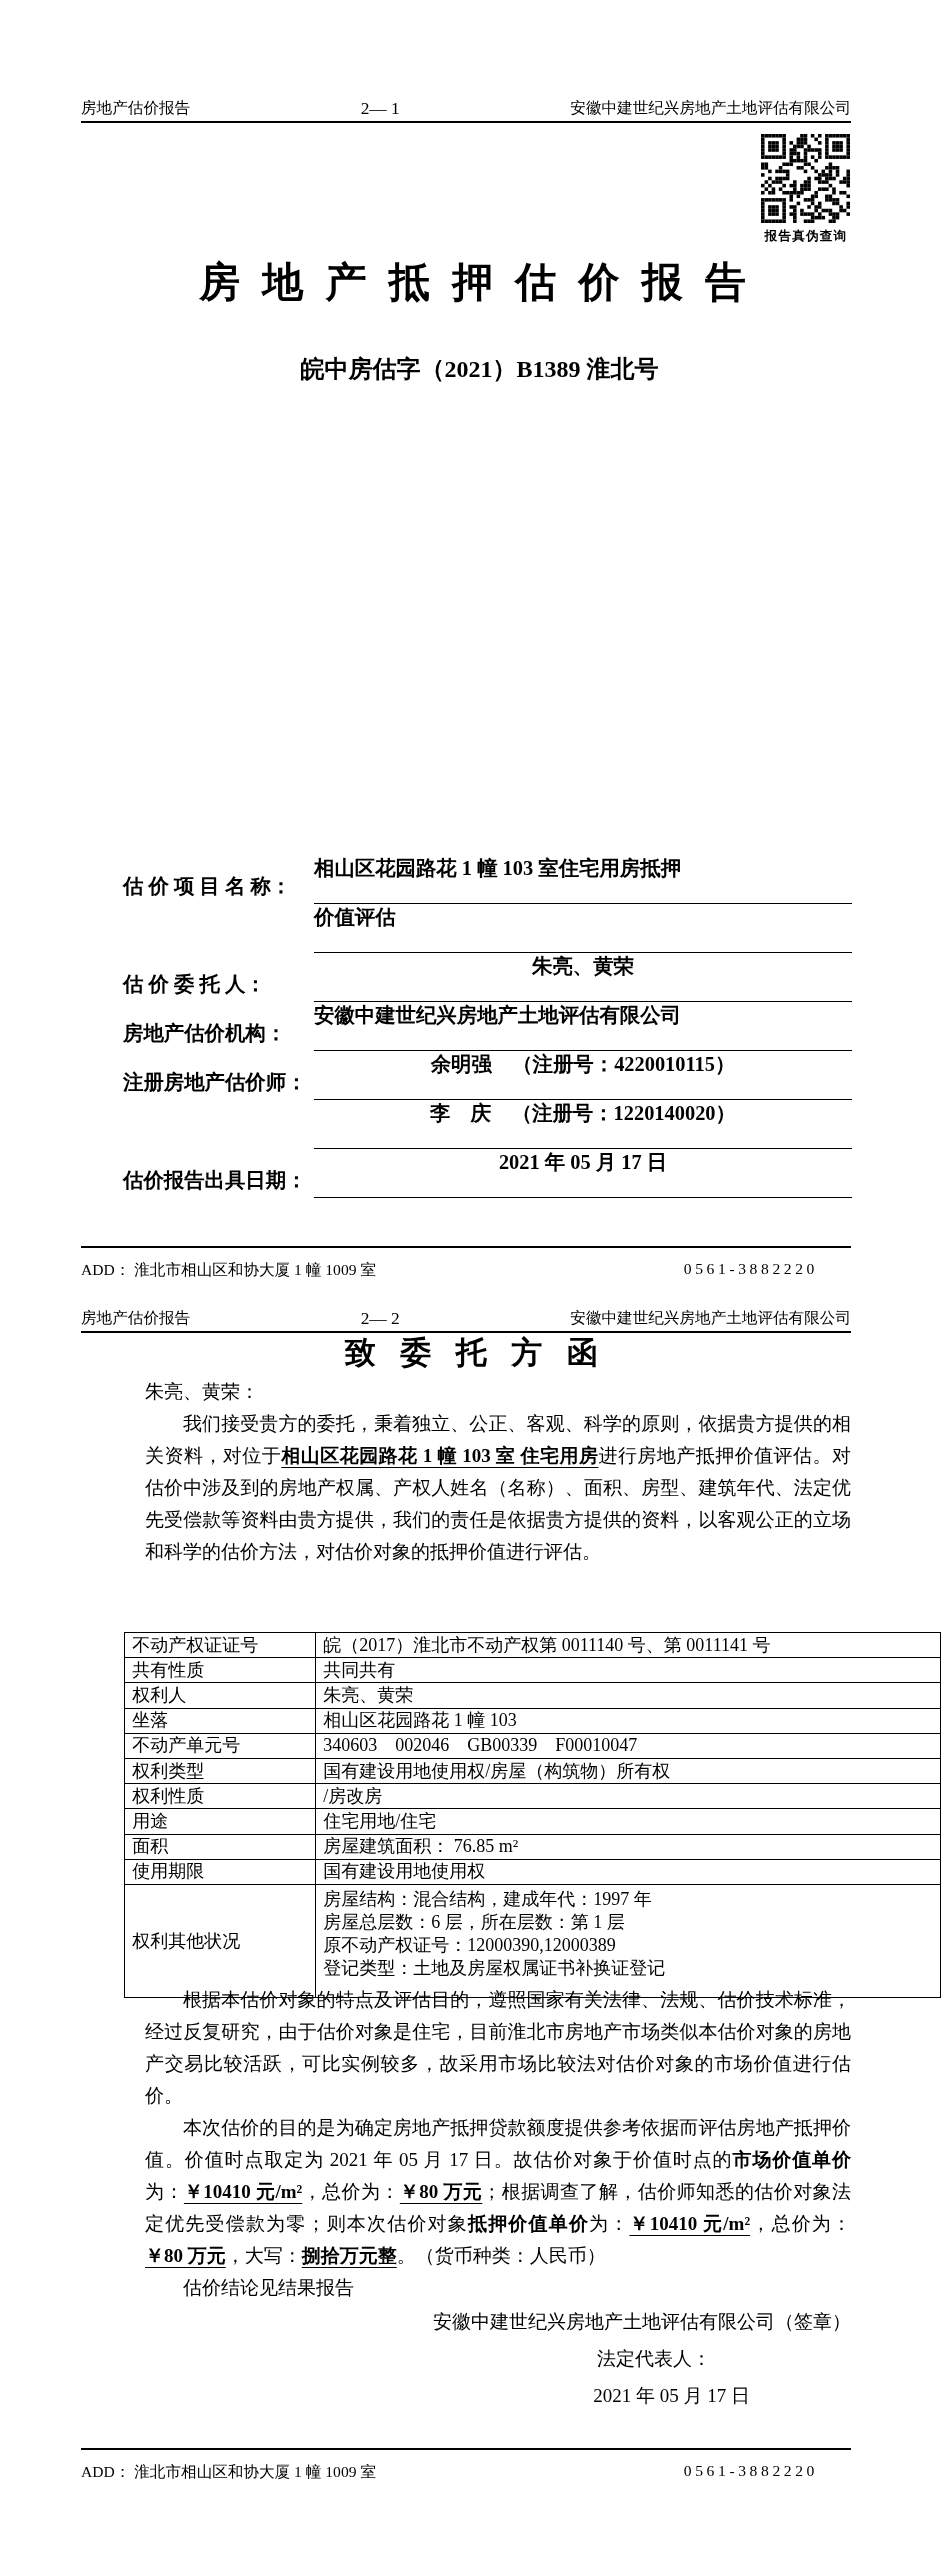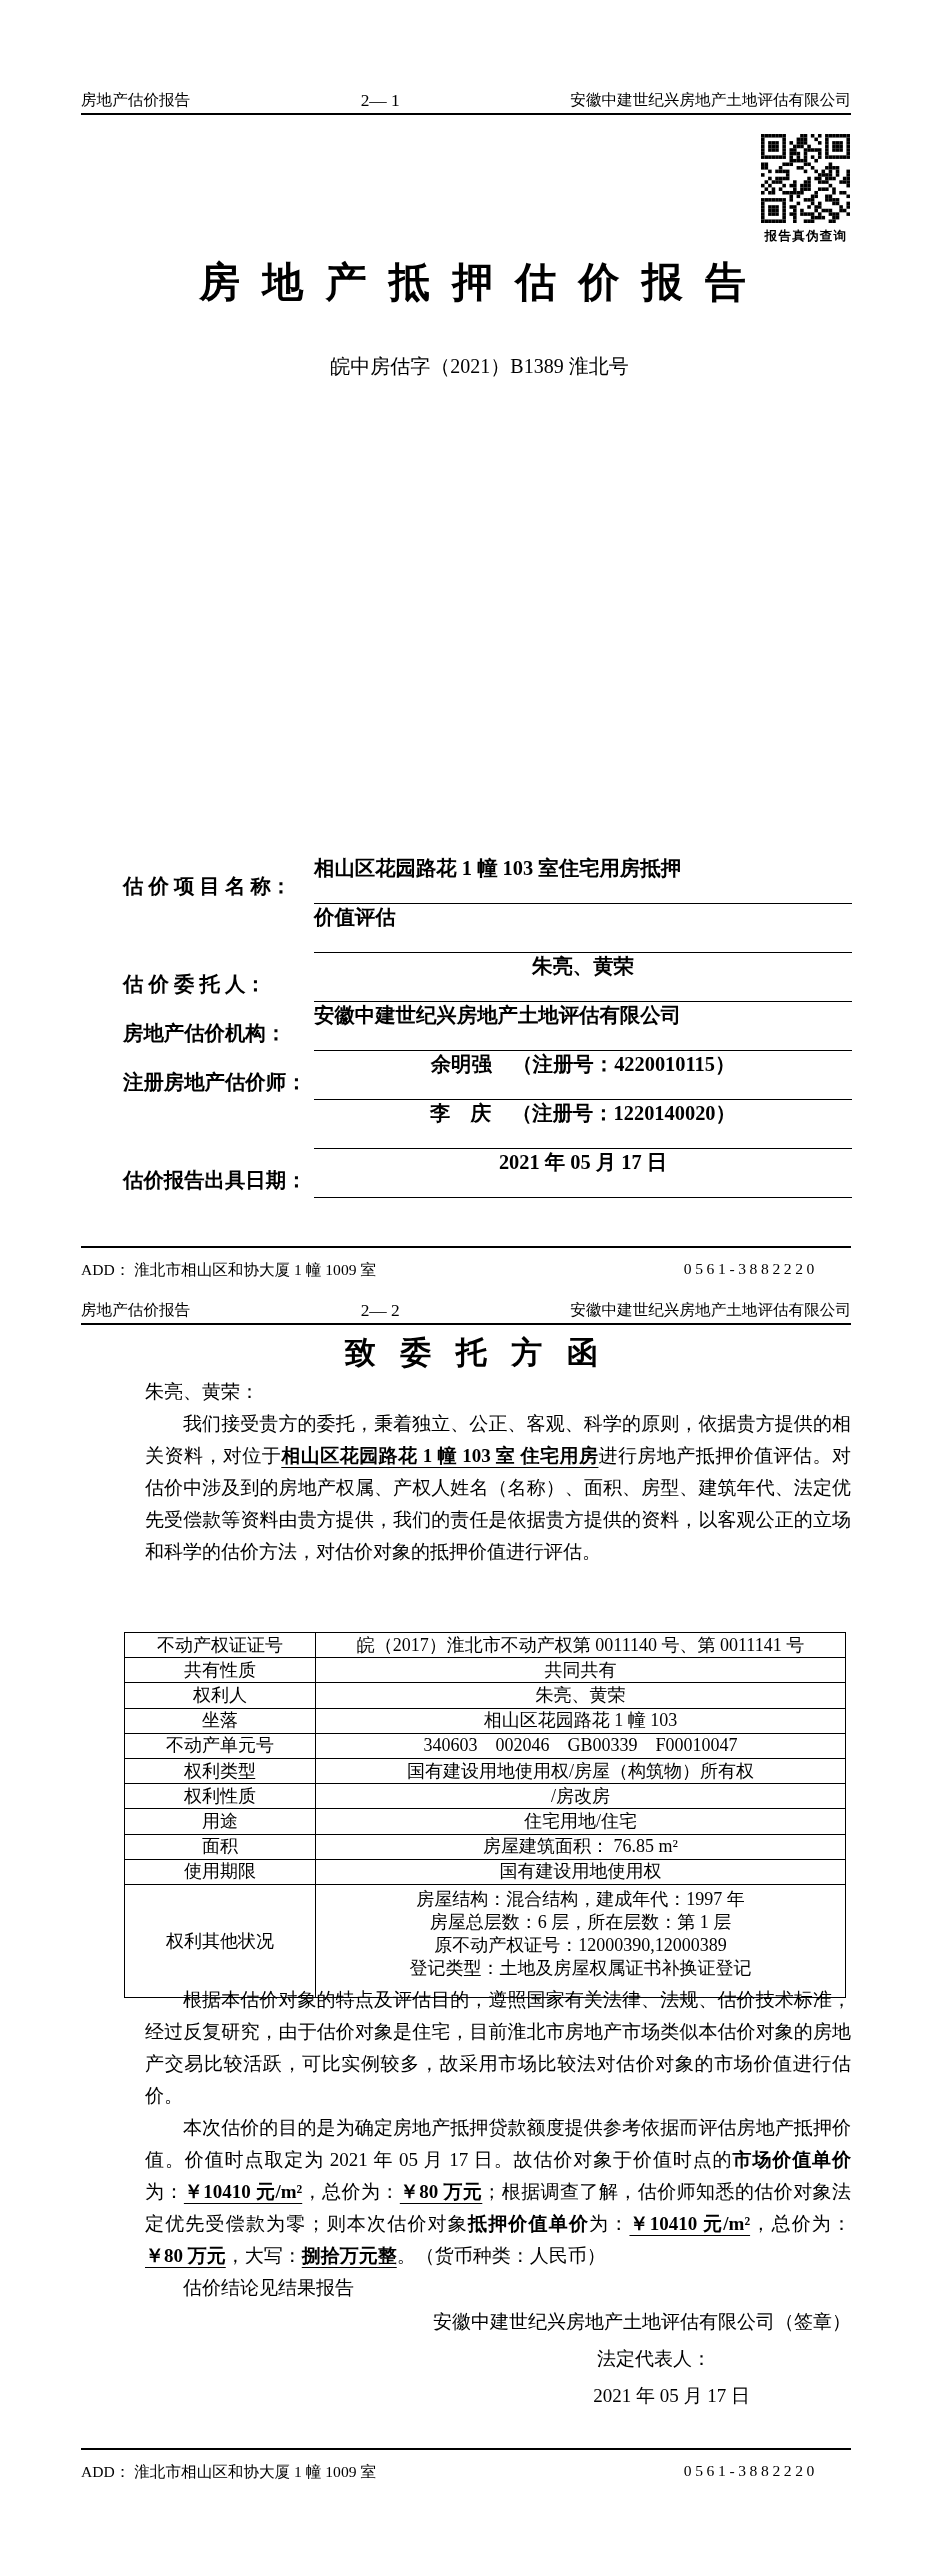--- a/index.html
+++ b/index.html
@@ -11,38 +11,39 @@
   .page { position:relative; width:951px; overflow:hidden; background:#fff; }
   .p1 { height:1289px; }
   .p2 { height:1287px; }
 
   
   .running {
     position:absolute; left:81px; right:100px; height:25px;
     border-bottom:2.4px solid #000;
     display:flex; justify-content:space-between; align-items:flex-start;
     font-size:15.6px;
+    margin-top:8px;
   }
   .p1 .running { top:90px; }
   .p2 .running { top:10.8px; }
   .running .center { font-size:17.4px; }
 
   
   .qr { position:absolute; top:134px; right:100px; width:90px; text-align:center; }
   .qr svg { width:89px; height:89px; display:block; }
   .qr svg rect { fill:#000; }
   .qr-caption { font-size:12.6px; font-weight:bold; margin-top:5.4px; letter-spacing:1.2px; white-space:nowrap; }
 
   .main-title {
     position:absolute; top:255px; left:0; width:100%; text-align:center;
     font-size:41px; font-weight:bold; letter-spacing:6px; white-space:nowrap;
   }
   .doc-no {
     position:absolute; top:353px; left:0; width:100%; text-align:center;
-    font-size:20px; font-weight:normal;padding-left:8px;
+    font-size:24px; font-weight:bold;padding-left:8px;
   }
 
   
   .cover-fields { position:absolute; top:855px; left:123px; right:99px; font-size:20.4px; font-weight:bold; }
   .frow { display:flex; align-items:flex-end; height:49px; }
   .flabel { flex:0 0 191px; white-space:nowrap; padding-bottom:3.6px; }
   .fvalue { flex:1; border-bottom:1.8px solid #000; padding-bottom:21px; white-space:nowrap; }
   .fvalue.c { text-align:center; }
 
   
@@ -62,24 +63,23 @@
   .body1 { position:absolute; top:87px; left:145px; right:100px; }
   .body2 { position:absolute; top:695px; left:145px; right:100px; }
   .body1, .body2 { font-size:19px; line-height:32px; text-align:justify; }
   .para { text-indent:2em;font-family:Liberation Serif, serif; }
   .salutation { text-indent:0; }
   span.b { font-weight:bold; }
   span.u { text-decoration:underline; text-underline-offset:5.4px; text-decoration-thickness:1.2px; }
 
   
   .rights-table {
-    position:absolute; top:343px; left:124px; width:722px;
+    position:absolute; top:343px; left:124px; width:817px;
     border-collapse:collapse; font-size:18px; border:1.8px solid #000;
     table-layout:fixed;
-    text-align:center;
   }
   .rights-table td { border:1.2px solid #000; padding:0.6px 7.2px; vertical-align:middle; }
   .rights-table td.lbl { width:191px; }
   .rights-table td { height:25px; line-height:23px; }
   .rights-table td.multi { padding-top:3.6px; padding-bottom:17px; }
   .rights-table td.multi div { line-height:23px; }
 
   
   .sig-conclusion { text-indent:2em; }
   .sig-company { text-align:right; margin-top:2.4px; }

